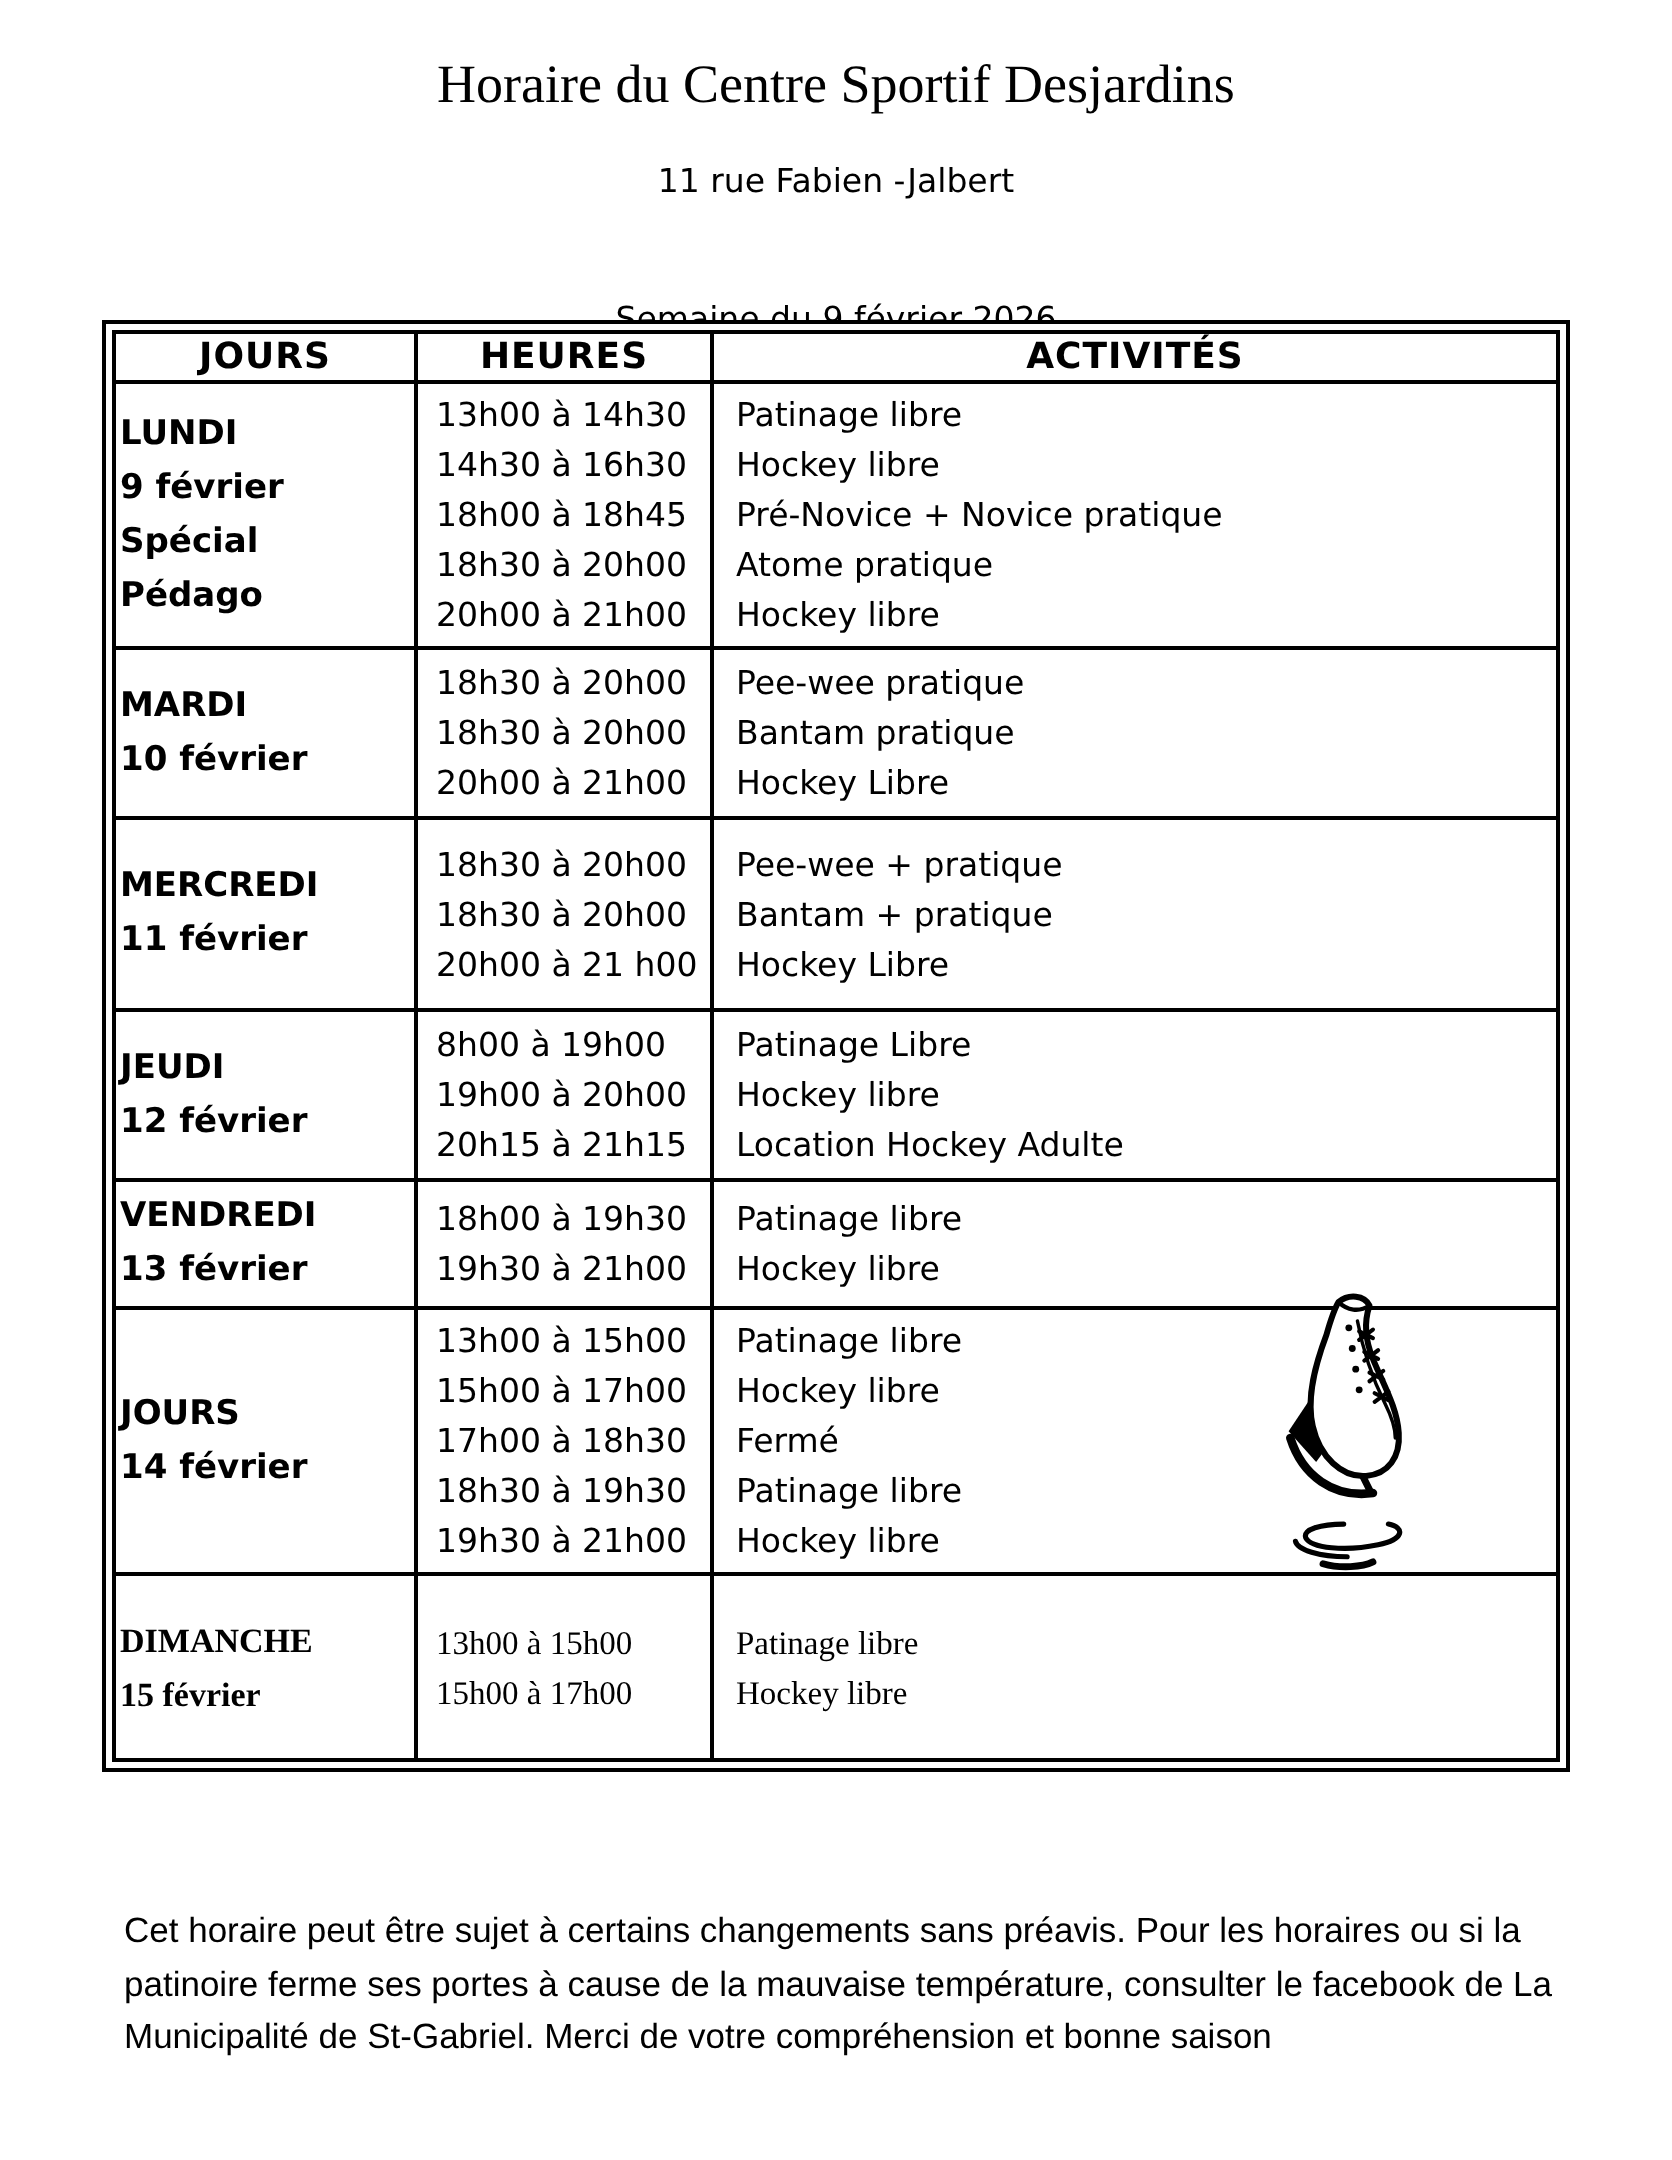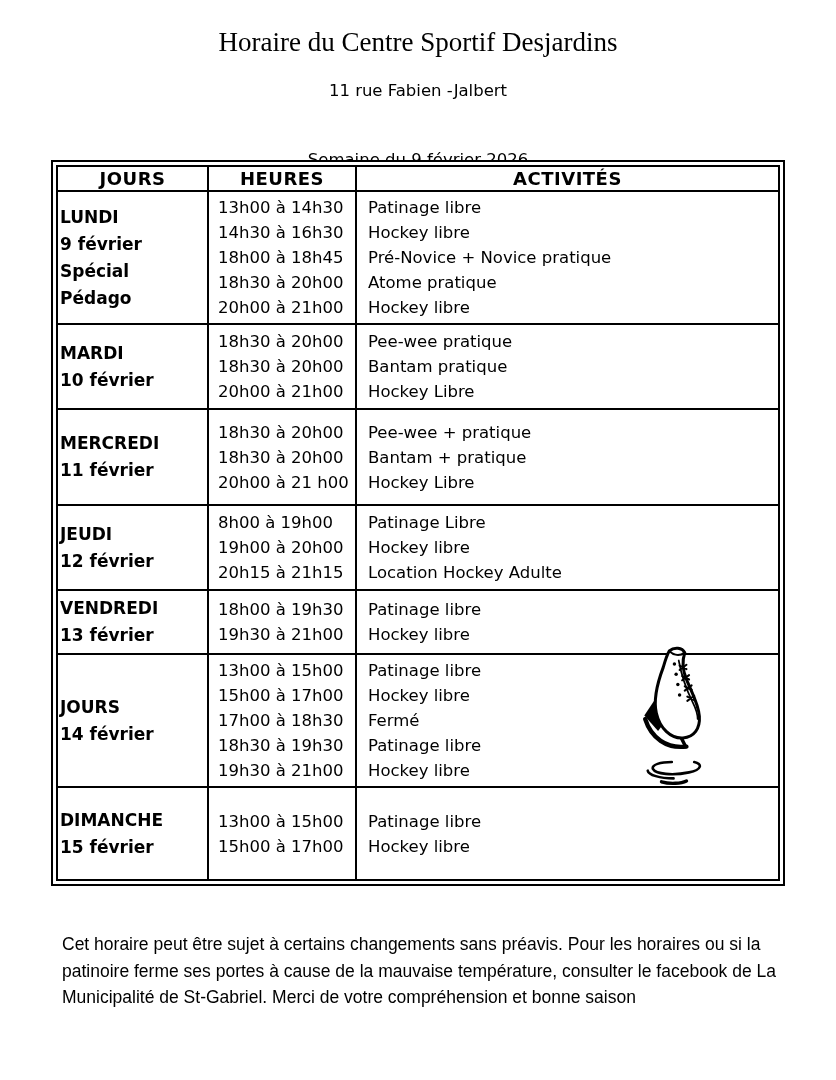--- a/index.html
+++ b/index.html
@@ -85,38 +85,38 @@
     padding: 3px 4px 3px 9px;
   }
   td.act-cell { padding-left: 11px; }
 
   tbody tr:nth-child(1) { height: 126px; }
   tbody tr:nth-child(2) { height: 85px;  }
   tbody tr:nth-child(3) { height: 96px; margin-top: 11px;  }
   tbody tr:nth-child(4) { height: 85px;  }
   tbody tr:nth-child(5) { height: 64px;  }
   tbody tr:nth-child(6) { height: 128px; }
-  tbody tr:nth-child(7) { height: 93px;  }
+  tbody tr:nth-child(7) { height: 93px; font-family: Liberation Serif, serif;  }
 
   
   .skate {
     position: absolute;
     left: 631px;
     top: 645px;
     width: 92px;
     height: 142px;
     z-index: 5;
   }
   .skate svg { width: 100%; height: 100%; }
 
   
   .footnote {
     position: absolute;
     left: 62px;
-    top: 931px;
+    top: 952px;
     width: 716px;
     margin: 0;
     font-family: "Liberation Sans", sans-serif;
     font-size: 17.5px;
     line-height: 26.5px;
     font-weight: 400;
   }
 </style>
 </head>
 <body>

